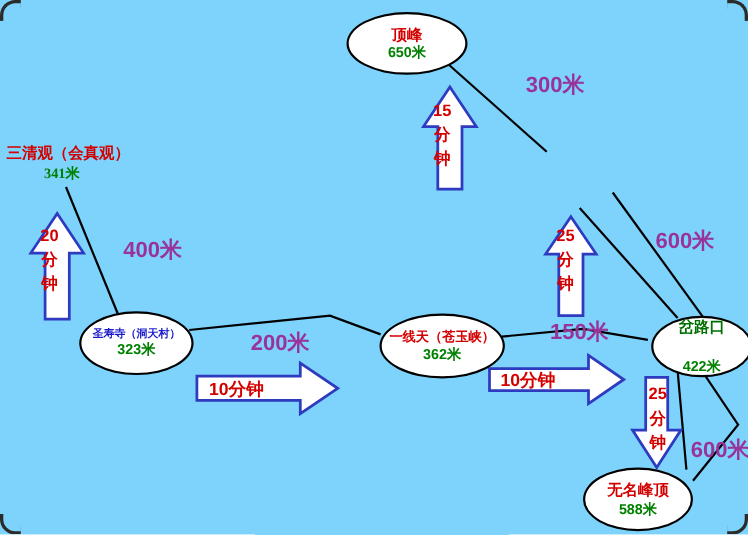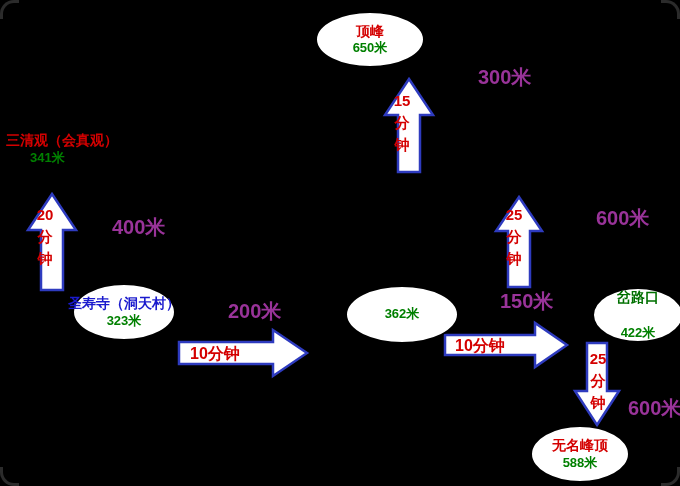--- a/index.html
+++ b/index.html
@@ -1,35 +1,35 @@
 <!DOCTYPE html>
 <html style="--name_red: #d40000; --name_blue: #1a1acd; --name_green: #007000; --elev_green: #008000; --distance_purple: #993399; --time_red: #d40000; --arrow_blue: #2e3bbf; --line_black: #000000;"><head>
 <meta charset="utf-8">
 <style>
   html,body{margin:0;padding:0;background:#fff;}
   #stage{
-    position:relative;width:680px;height:486px;background:#000000;overflow:hidden;
+    position:relative;width:680px;height:486px;background:#7dd3fc;overflow:hidden;
     font-family:"Liberation Sans","DejaVu Sans",sans-serif;
   }
   svg{position:absolute;left:0;top:0;}
   .edge{stroke:var(--line_black,#000);stroke-width:2;fill:none;}
   .arrow{fill:#fff;stroke:var(--arrow_blue,#2e3bbf);stroke-width:2.5;stroke-linejoin:miter;}
   .node{
     position:absolute;border:2px solid #000;border-radius:50%;background:#fff;
     display:flex;flex-direction:column;align-items:center;justify-content:center;
     text-align:center;line-height:1.25;
   }
   .node.plain{border:none;background:transparent;align-items:flex-start;text-align:left;}
   .nname{font-weight:bold;font-size:14px;white-space:nowrap;color:var(--name_red,#d40000);}
   .node.blue .nname{color:var(--name_blue,#1a1acd);}
   .node.green .nname{color:var(--name_green,#007000);}
-  .node.small .nname{font-size:14px;}
+  .node.small .nname{font-size:10px;}
   .node.mid .nname{font-size:12px;}
   .nelev{font-weight:bold;font-size:13px;color:var(--elev_green,#008000);white-space:nowrap;}
-  .node.plain .nelev{margin-left:24px;}
+  .node.plain .nelev{margin-left:34px;}
   .dist{
     position:absolute;color:var(--distance_purple,#993399);
     font-weight:bold;font-size:20px;white-space:nowrap;
   }
   .time-v{
     position:absolute;width:30px;color:var(--time_red,#d40000);
     font-weight:bold;font-size:15px;text-align:center;line-height:22px;
   }
   .time-h{
     position:absolute;color:var(--time_red,#d40000);
@@ -64,31 +64,32 @@
     <path class="arrow" d="M567 345 L535 367 L535 355 L445 355 L445 335 L535 335 L535 323 Z"></path>
     <path class="arrow" d="M597 425 L619 391 L607 391 L607 343 L587 343 L587 391 L575 391 Z"></path>
   </svg>
 
   <div class="node red" style="left:315px;top:11px;width:106px;height:53px;">
     <div class="nname">顶峰</div>
     <div class="nelev">650米</div>
   </div>
 
 
-  <div class="node plain red" style="left:6px;top:128px;width:132px;height:42px;">
+  <div class="node plain red" style="left:6px;top:128px;width:132px;height:42px;font-family:Liberation Serif, serif;">
     <div class="nname">三清观（会真观）</div>
     <div class="nelev">341米</div>
   </div>
 
   <div class="node blue small" style="left:72px;top:283px;width:100px;height:54px;">
     <div class="nname">圣寿寺（洞天村）</div>
     <div class="nelev">323米</div>
   </div>
 
   <div class="node red mid" style="left:345px;top:285px;width:110px;height:55px;">
+    <div class="nname">一线天（苍玉峡）</div>
     <div class="nelev">362米</div>
   </div>
 
   <div class="node green" style="left:592px;top:287px;width:88px;height:52px;gap:19px;">
     <div class="nname">岔路口</div>
     <div class="nelev">422米</div>
   </div>
 
   <div class="node red" style="left:530px;top:425px;width:96px;height:54px;">
     <div class="nname">无名峰顶</div>

